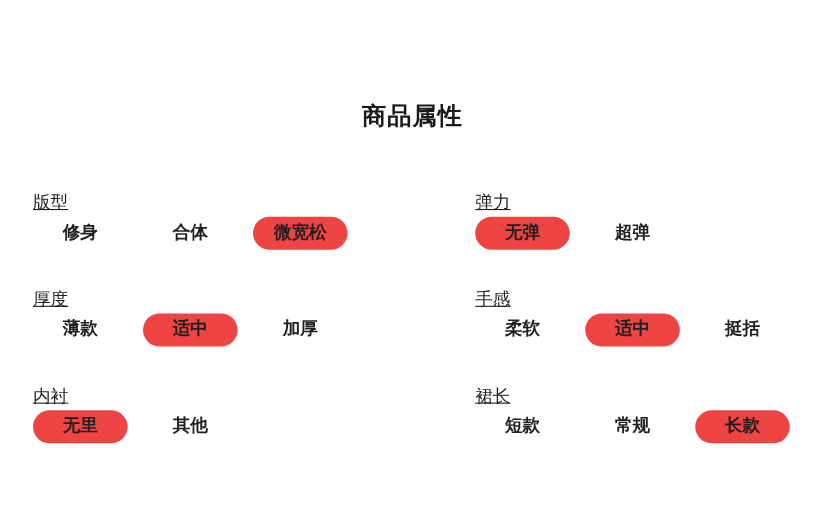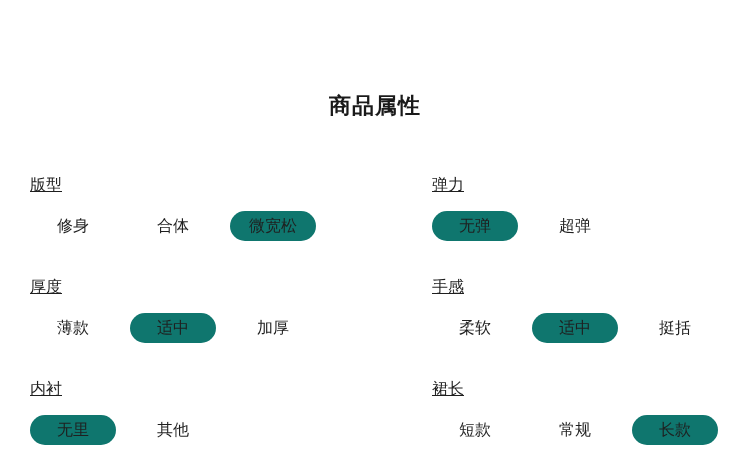--- a/index.html
+++ b/index.html
@@ -26,37 +26,38 @@
     row-gap: 37px;
   }
   .attr-group { }
   .group-label {
     font-size: 16px;
     line-height: 18px;
     color: #1f1f1f;
     text-decoration: underline;
   }
   .options-row {
-    margin-top: 17px;
+    margin-top: 3px;
     display: flex;
     gap: 14px;
+    font-weight: bold;
   }
   .option {
     width: 86px;
     height: 30px;
     line-height: 30px;
     text-align: center;
     font-size: 16px;
     border-radius: 15px;
     color: #1f1f1f;
     cursor: pointer;
     user-select: none;
   }
   .option.selected {
-    background: #0f766e;
+    background: #ef4444;
   }
 </style>
 </head>
 <body>
 
 <div class="page-title">商品属性</div>
 
 <div class="attr-grid">
 
   <div class="attr-group">

